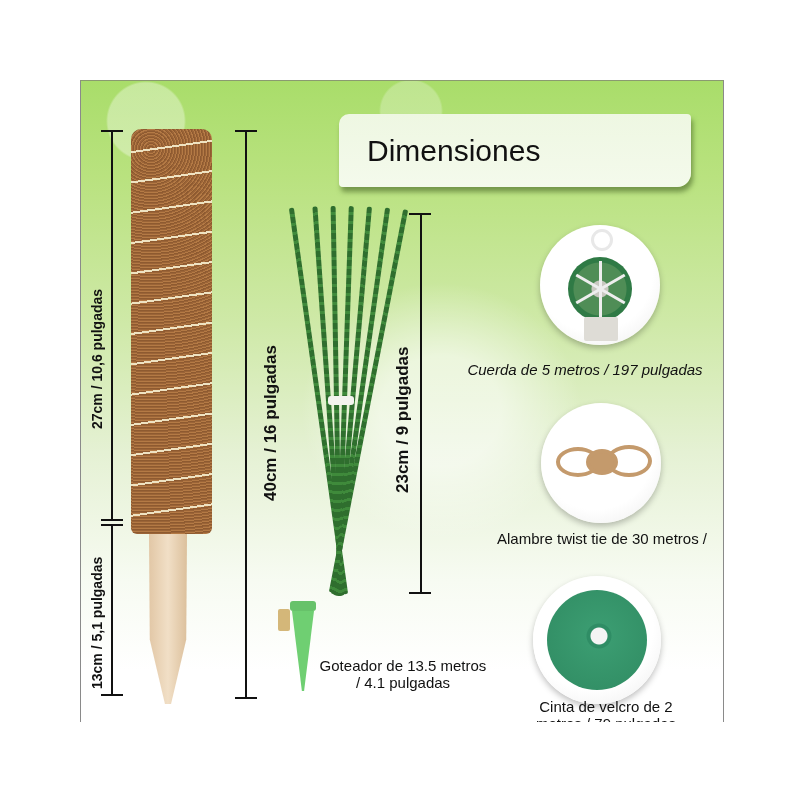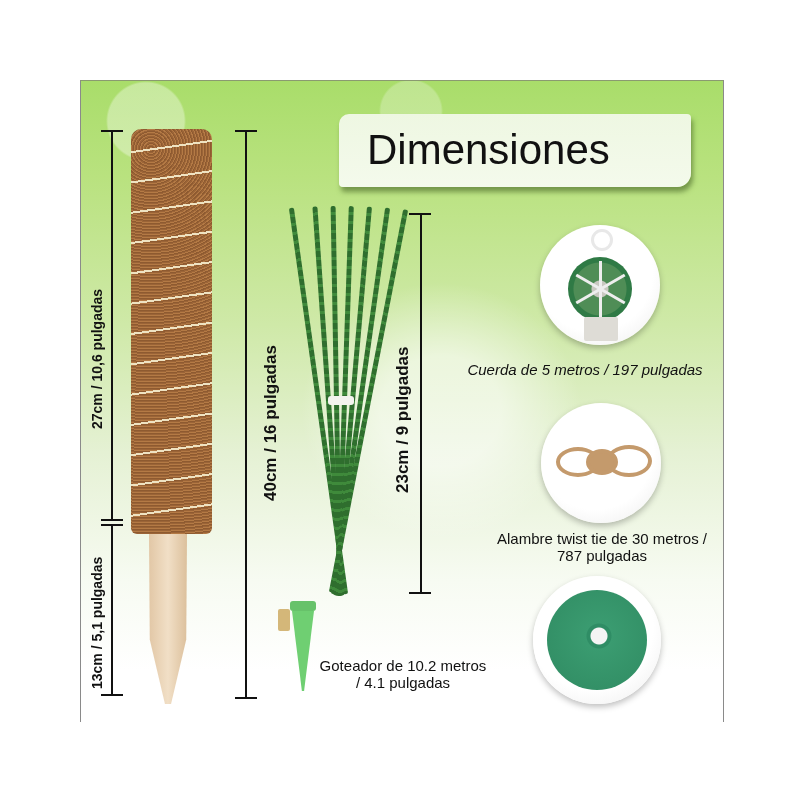--- a/index.html
+++ b/index.html
@@ -14,21 +14,21 @@
       linear-gradient(180deg, #a9dd6a 0%, #b9e27f 15%, #cfe9a8 38%, #e5f1d4 58%, #f7fbf2 78%, #ffffff 92%);
     overflow:hidden;
   }
   .title-box {
     position:absolute; left:258px; top:33px; width:352px; height:73px;
     background:linear-gradient(180deg,#eef7e2,#f4faec);
     border-radius:10px 4px 14px 4px;
     box-shadow: 2px 5px 5px rgba(60,90,30,0.55);
   }
   .title-text {
-    position:absolute; left:28px; top:12px; font-size:42px; color:#111; font-family:"Liberation Sans", sans-serif;
+    position:absolute; left:28px; top:20px; font-size:30px; color:#111; font-family:"Liberation Sans", sans-serif;
   }
   
   .vline { position:absolute; width:2px; background:#111; }
   .hcap { position:absolute; height:2px; background:#111; width:22px; }
   .vlabel {
     position:absolute; transform-origin:0 0; transform:rotate(-90deg);
     font-weight:bold; color:#111; white-space:nowrap;
   }
   
   .pole-moss {
@@ -128,28 +128,31 @@
 
   <div class="circle" style="left:460px;top:322px;">
     <div class="twine">
       <div style="left:0;top:4px;width:36px;height:22px;"></div>
       <div style="left:50px;top:2px;width:38px;height:24px;"></div>
       <div style="left:30px;top:6px;width:24px;height:18px;background:#c49a6c;"></div>
     </div>
   </div>
   <div class="label" style="left:396px;top:449px;width:250px;">
     <div>Alambre twist tie de 30 metros /</div>
-    <div>787 pulgadas</div>
   </div>
 
   <div class="circle" style="left:452px;top:495px;width:128px;height:128px;">
     <div class="velcro" style="width:100px;height:100px;"></div>
+  </div>
+  <div class="label" style="left:430px;top:617px;width:190px;">
+    <div>Cinta de velcro de 2</div>
+    <div>metros / 79 pulgadas</div>
   </div>
 
   <div class="drip-valve"></div>
   <div class="drip-cap"></div>
   <div class="drip-cone"></div>
   <div class="label" style="left:232px;top:576px;width:180px;">
-    <div>Goteador de 10.2 metros</div>
+    <div>Goteador de 13.5 metros</div>
     <div>/ 4.1 pulgadas</div>
   </div>
 
 </div>
 
 </body></html>

